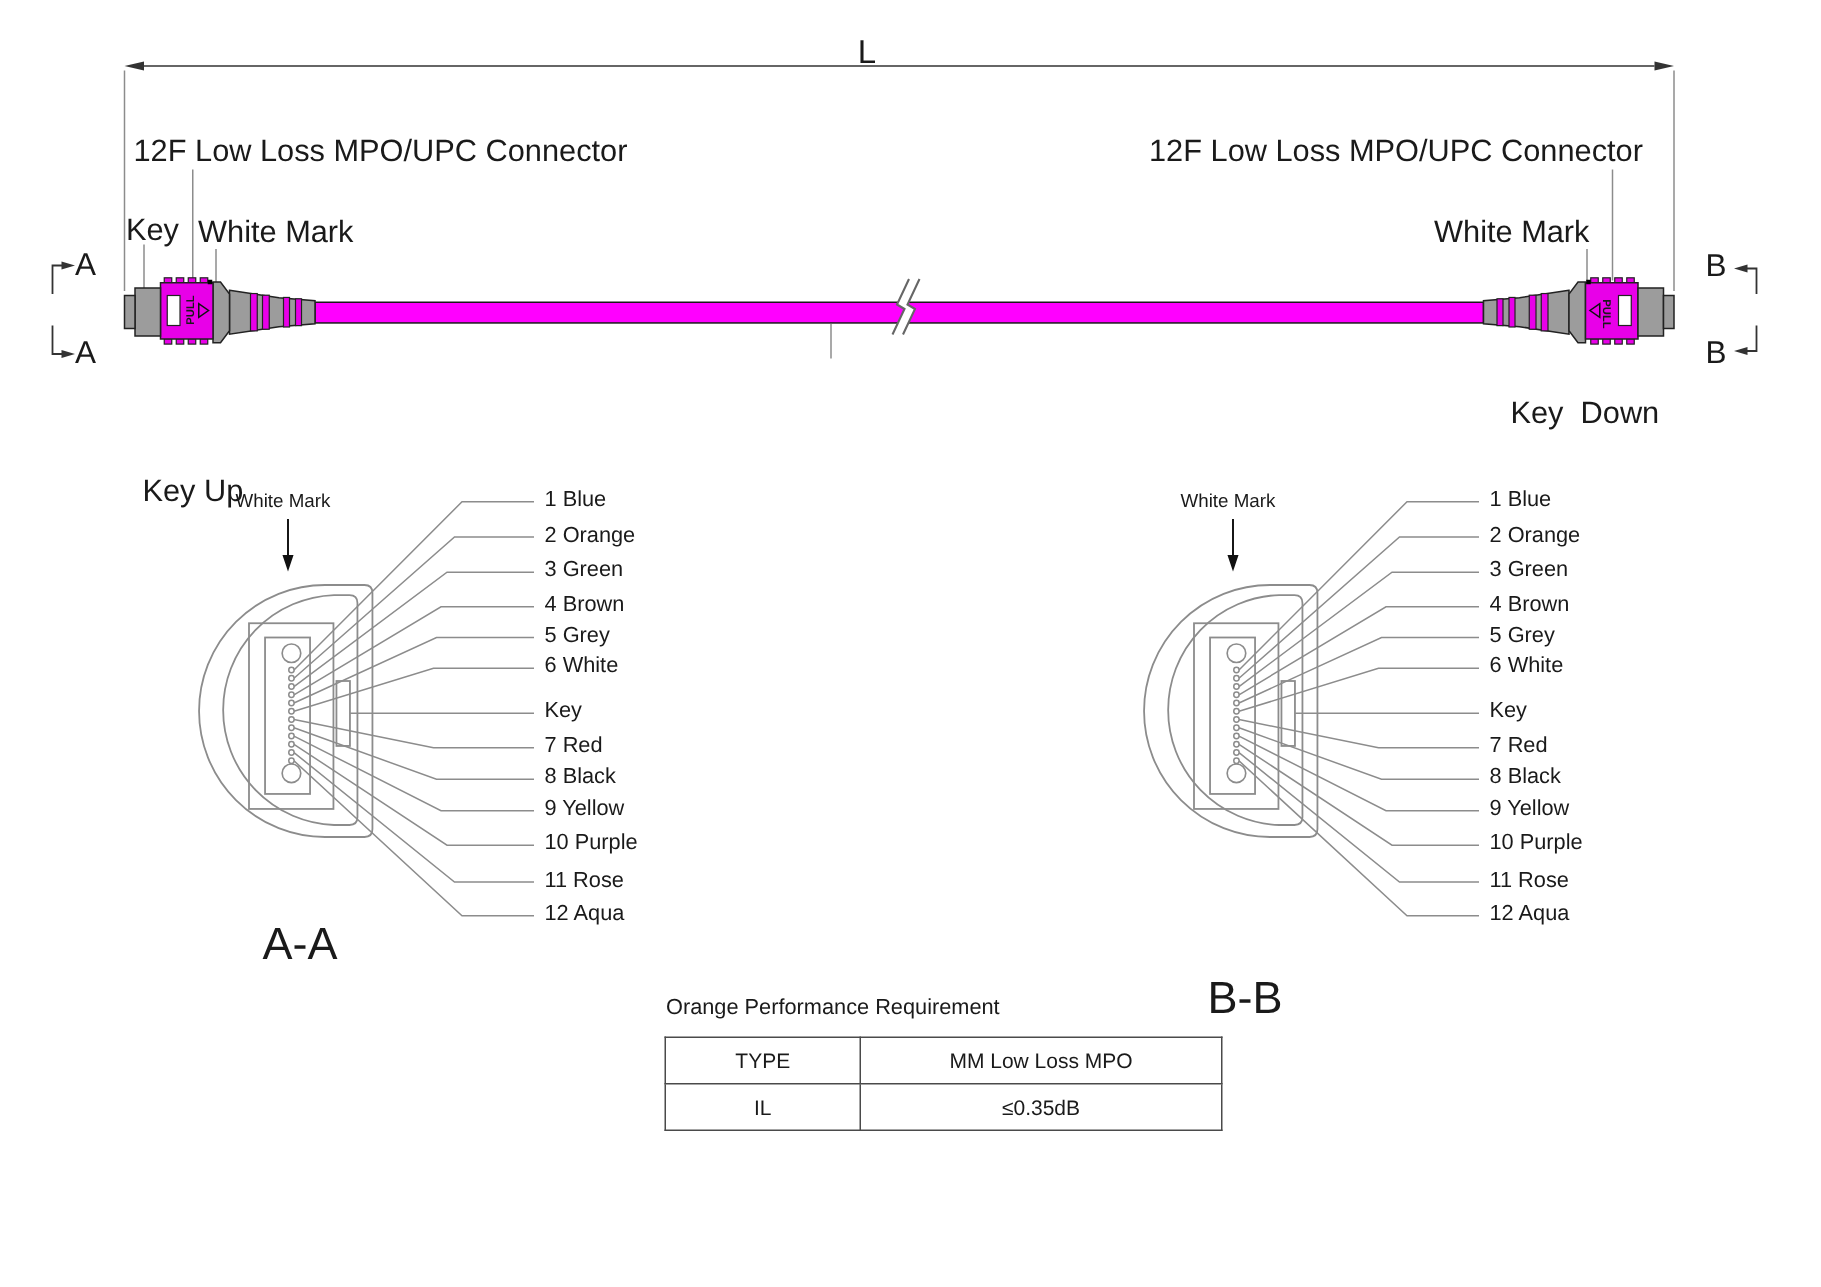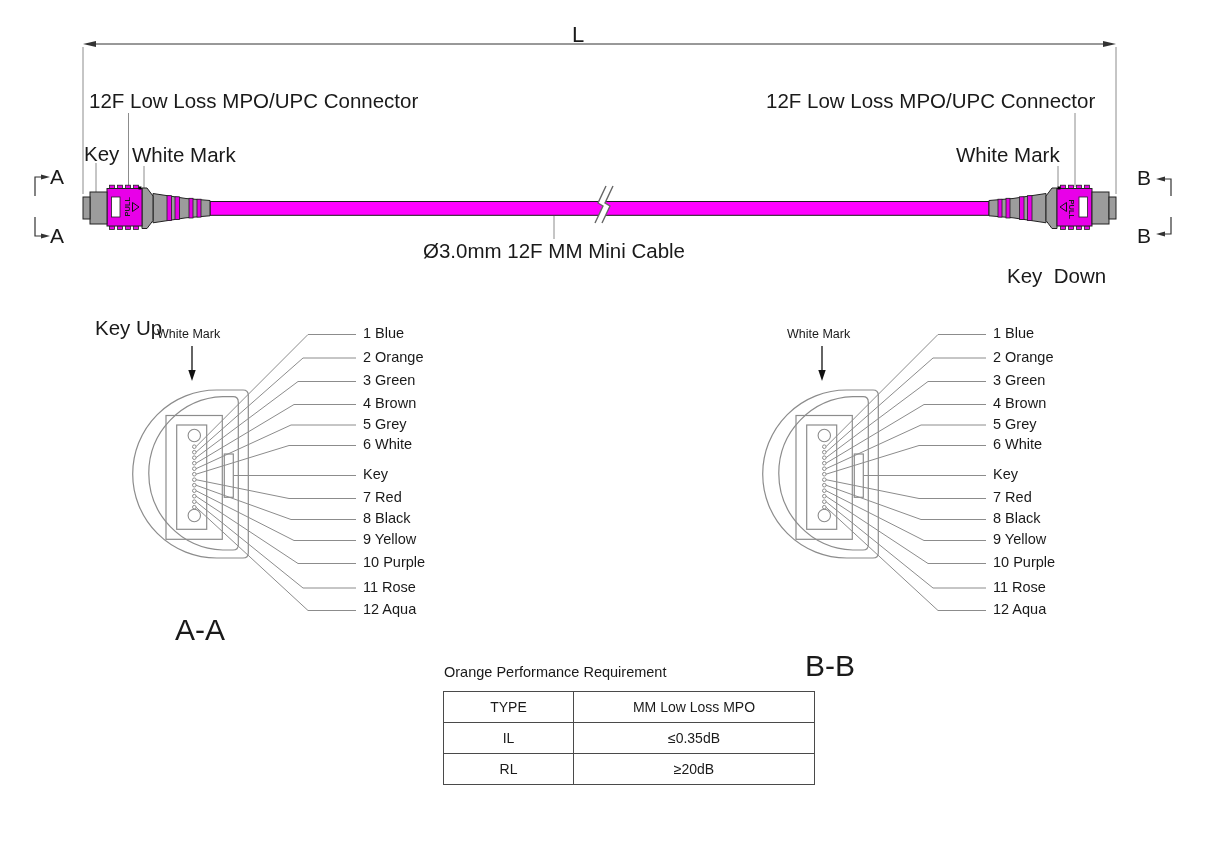--- a/index.html
+++ b/index.html
@@ -184,21 +184,20 @@
   <div class="lbl big" style="left:766px;top:89px;">12F Low Loss MPO/UPC Connector</div>
   <div class="lbl big" style="left:84px;top:142px;">Key</div>
   <div class="lbl big" style="left:132px;top:143px;">White Mark</div>
   <div class="lbl big" style="left:956px;top:143px;">White Mark</div>
   <div class="lbl marker" style="left:50px;top:165px;">A</div>
   <div class="lbl marker" style="left:50px;top:224px;">A</div>
   <div class="lbl marker" style="left:1137px;top:166px;">B</div>
   <div class="lbl marker" style="left:1137px;top:224px;">B</div>
   <div class="lbl big" style="left:95px;top:268px;margin-top:48px;">Key Up</div>
   <div class="lbl big" style="left:1007px;top:264px;">Key  Down</div>
-  <div class="lbl big" style="left:423px;top:239px;">Ø3.0mm 12F MM Mini Cable</div>
 
   <div class="lbl wm-small" style="left:157px;top:327px;">White Mark</div>
   <div class="lbl fiber" style="left:363px;top:324px;">1 Blue</div>
   <div class="lbl fiber" style="left:363px;top:348px;">2 Orange</div>
   <div class="lbl fiber" style="left:363px;top:371px;">3 Green</div>
   <div class="lbl fiber" style="left:363px;top:394px;">4 Brown</div>
   <div class="lbl fiber" style="left:363px;top:415px;">5 Grey</div>
   <div class="lbl fiber" style="left:363px;top:435px;">6 White</div>
   <div class="lbl fiber" style="left:363px;top:465px;">Key</div>
   <div class="lbl fiber" style="left:363px;top:488px;">7 Red</div>
@@ -229,20 +228,16 @@
   <table class="perf">
     <tbody>
       <tr>
         <td class="c1">TYPE</td>
         <td class="c2">MM Low Loss MPO</td>
       </tr>
       <tr>
         <td class="c1">IL</td>
         <td class="c2">≤0.35dB</td>
       </tr>
-      <tr>
-        <td class="c1">RL</td>
-        <td class="c2">≥20dB</td>
-      </tr>
     </tbody>
   </table>
 
 </div>
 
 </body></html>

